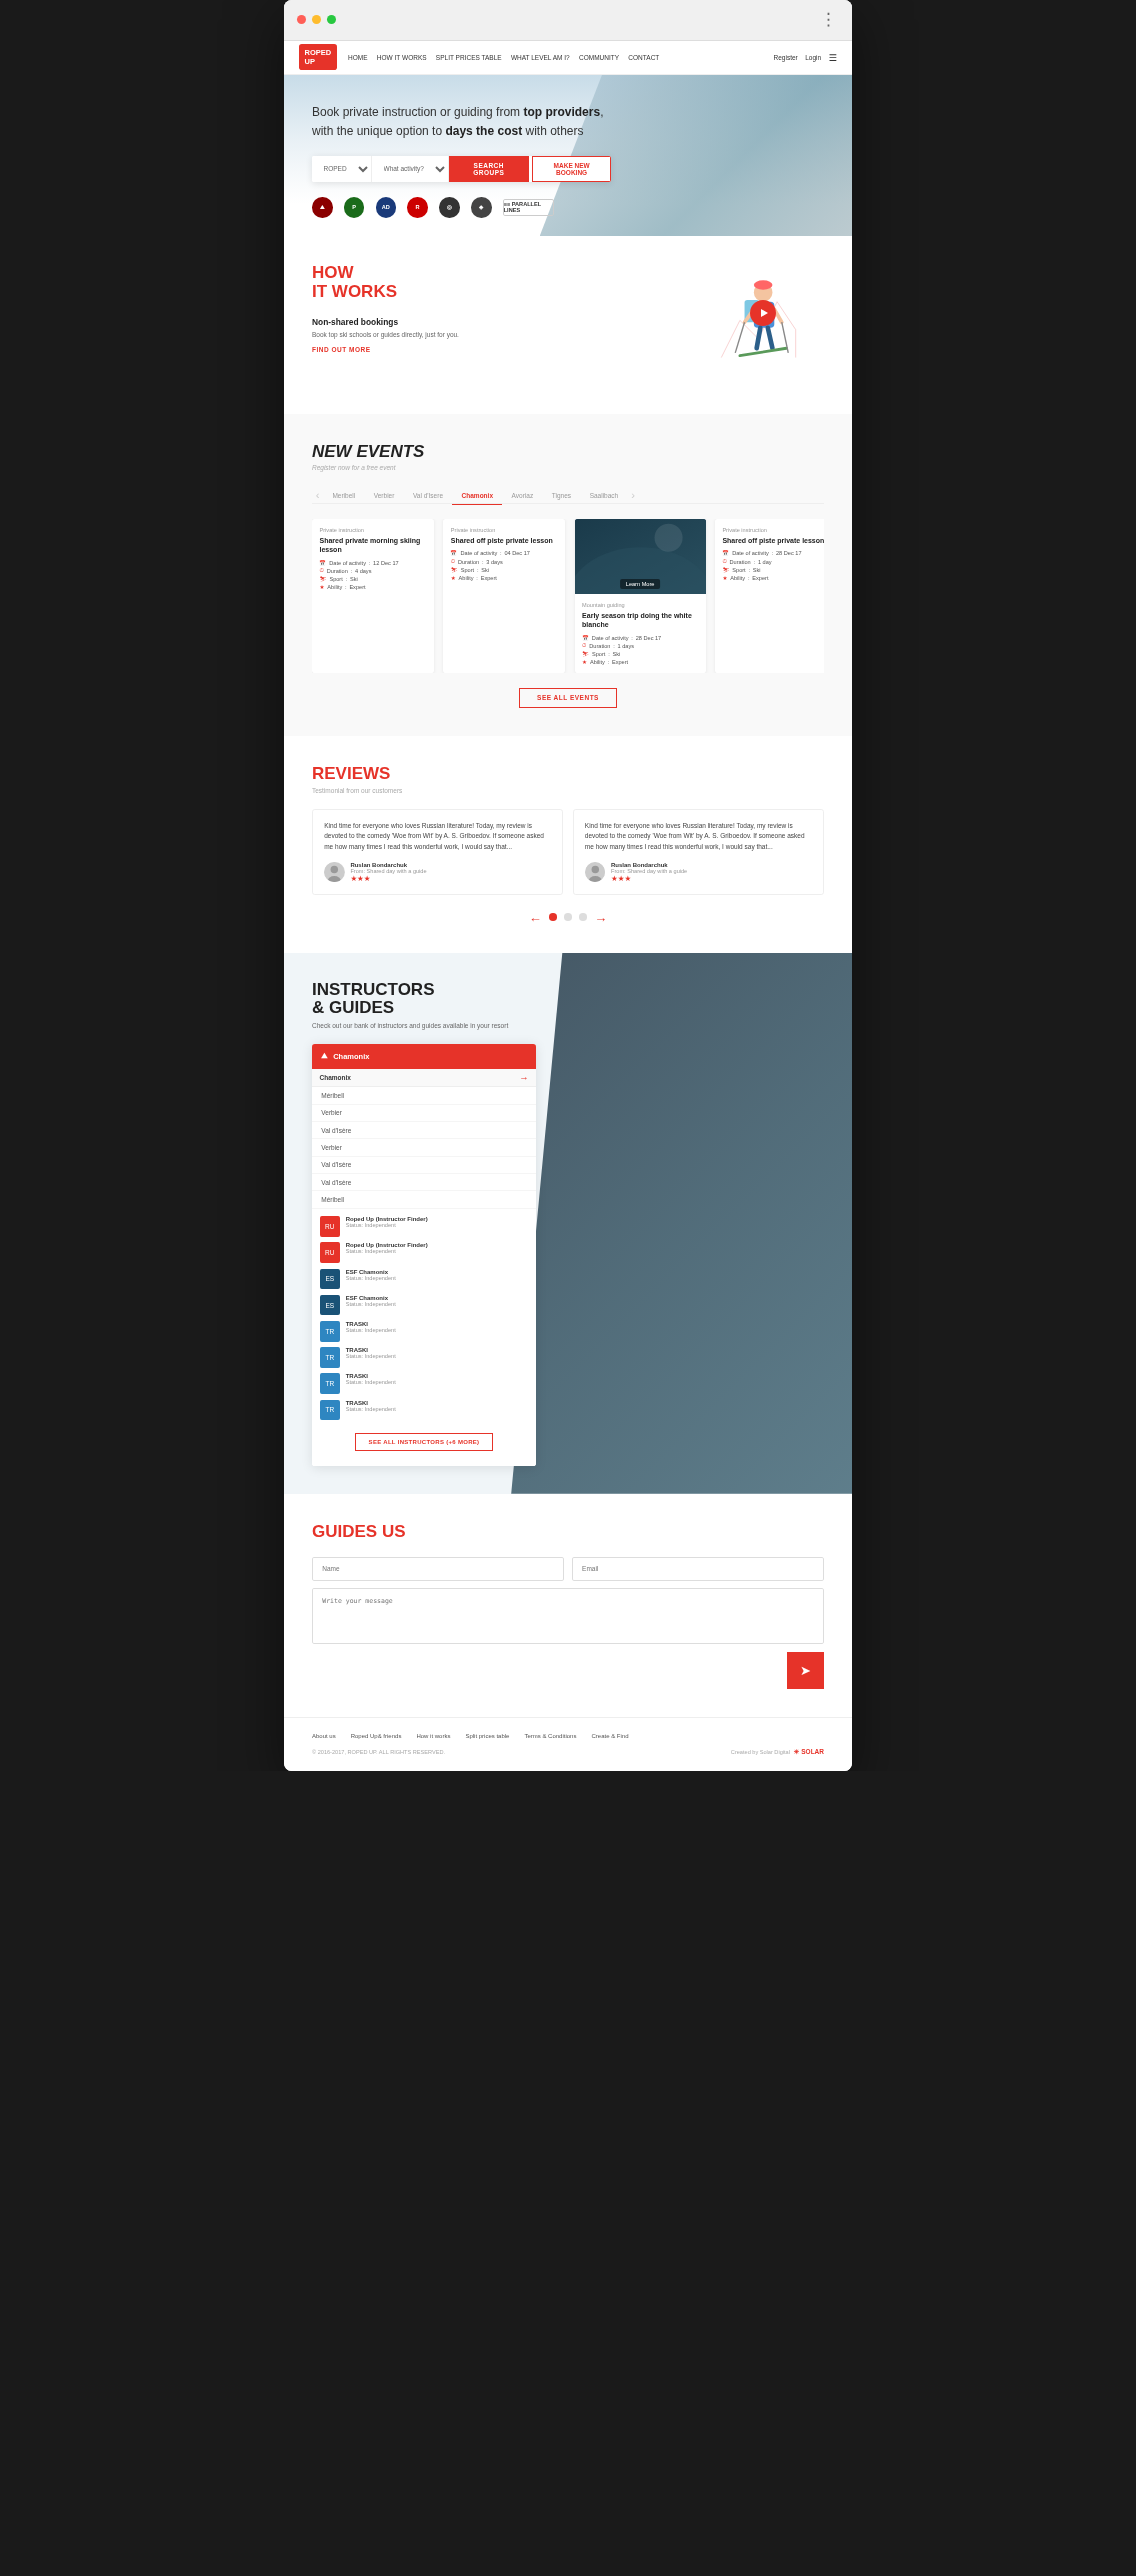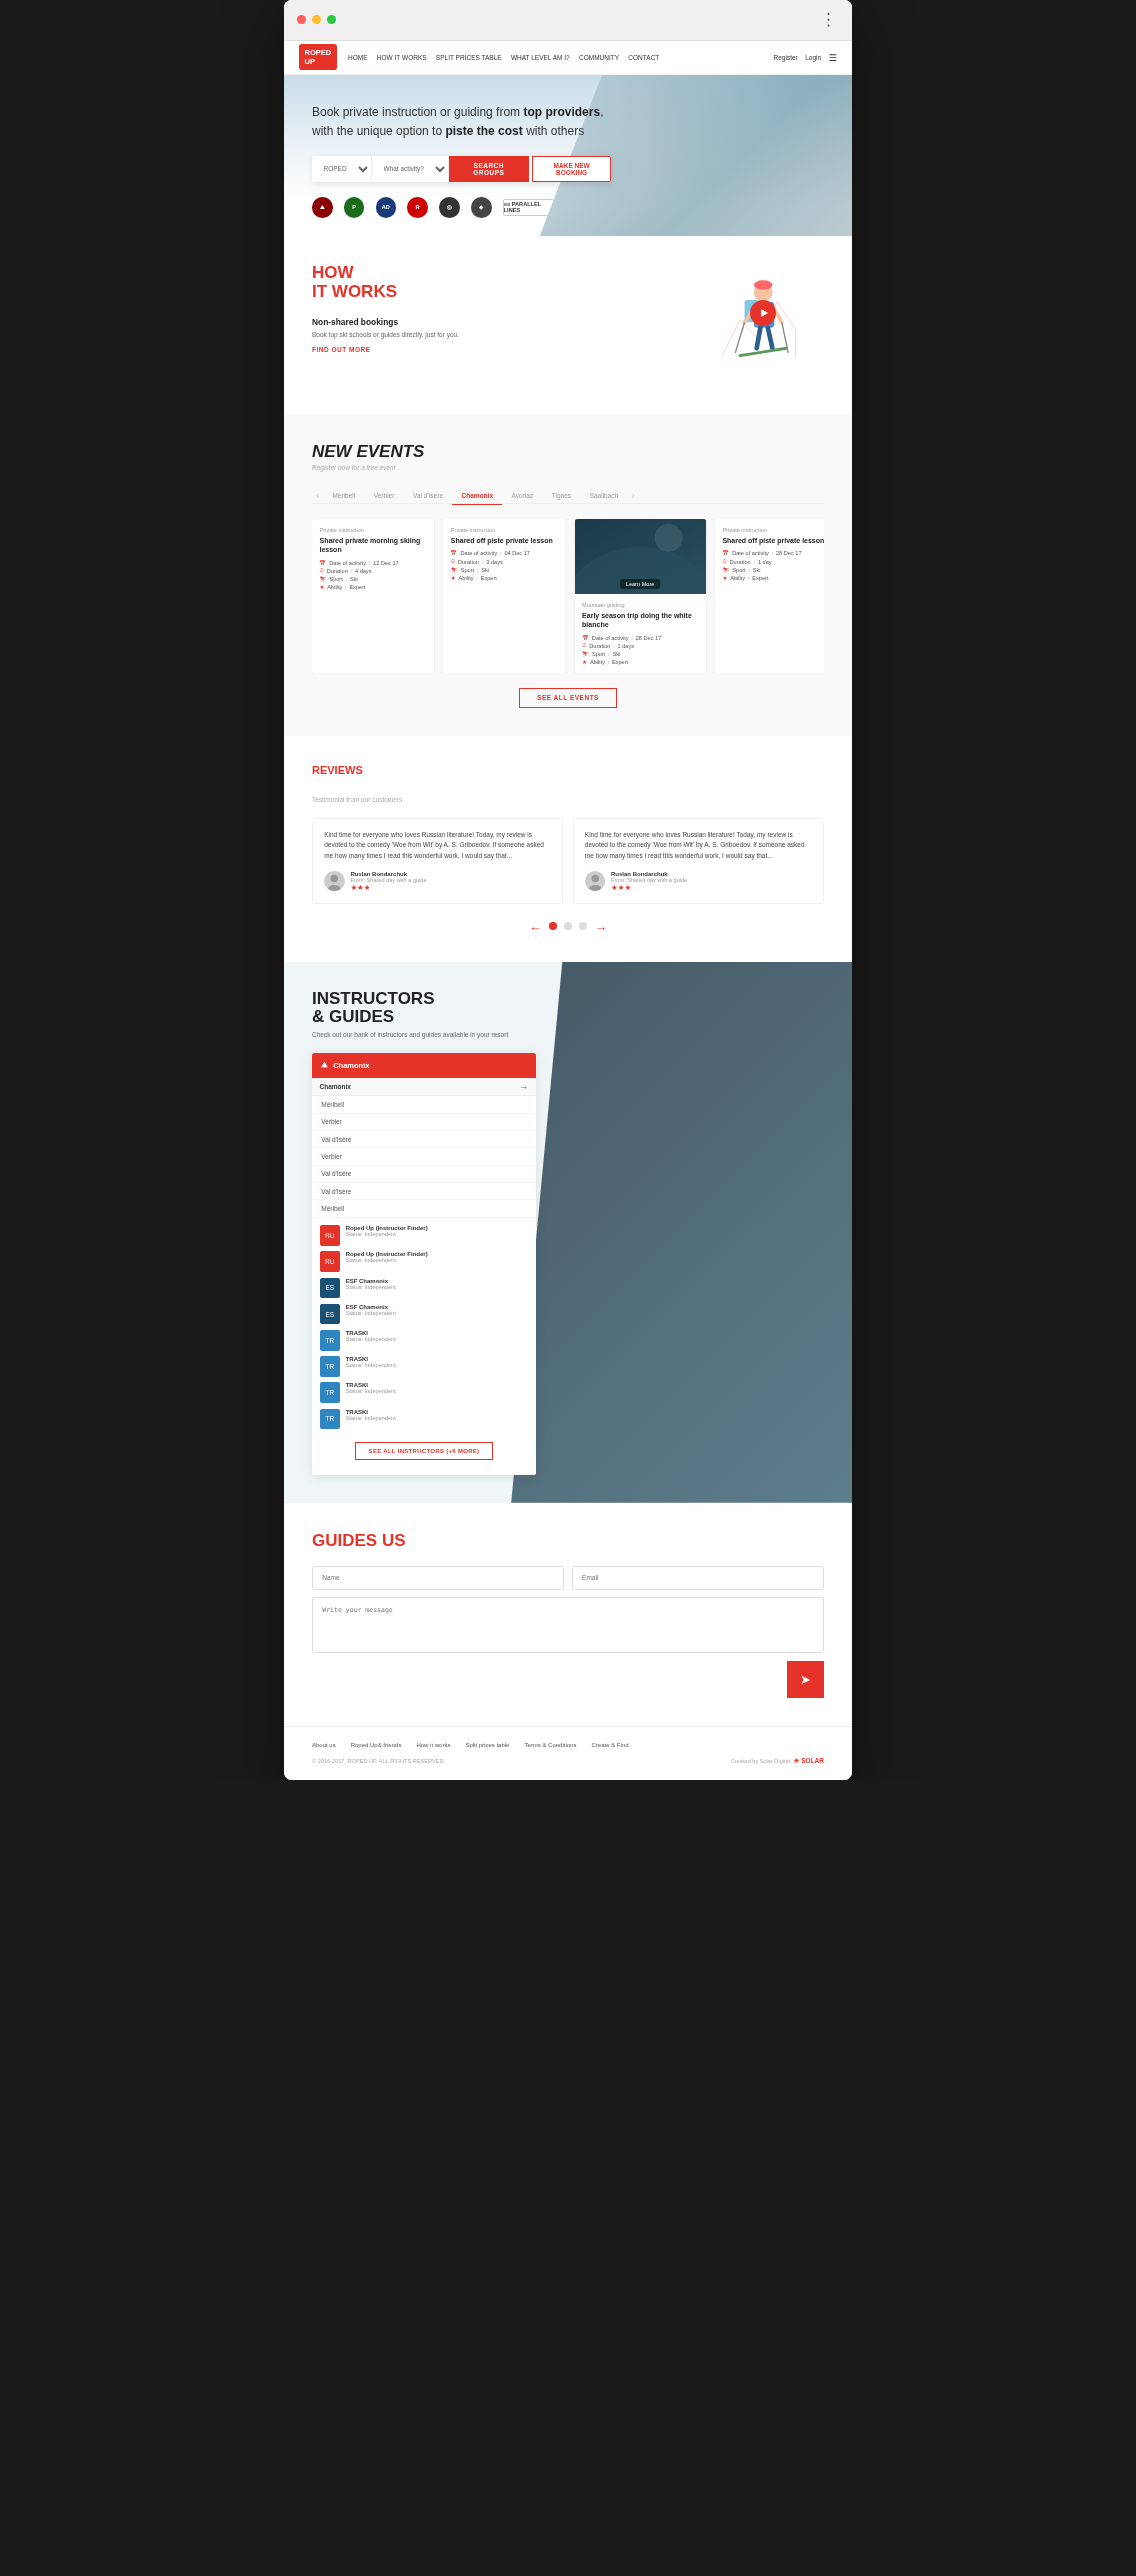--- a/index.html
+++ b/index.html
@@ -67,21 +67,21 @@
     .event-card-body { padding: 7.5px; }
     .event-type { font-size: 5.6px; color: #999; margin-bottom: 2.8px; }
     .event-name { font-size: 7px; font-weight: bold; color: #222; line-height: 1.3; margin-bottom: 5.6px; }
     .event-meta { display: flex; flex-direction: column; gap: 1.9px; }
     .event-meta-row { display: flex; align-items: center; gap: 2.8px; font-size: 5.6px; color: #555; }
     .see-all-btn { display: flex; justify-content: center; margin-top: 15px; }
     .see-all { border: 1.4px solid #e63329; color: #e63329; background: transparent; padding: 5.6px 17px; font-size: 6.5px; font-weight: bold; cursor: pointer; letter-spacing: 0.5px; }
 
     
     .reviews-section { padding: 28px 28px; }
-    .reviews-title { font-size: 11px; font-weight: 900; color: #e63329; margin-bottom: 20px; }
+    .reviews-title { font-size: 17px; font-weight: 900; color: #e63329; margin-bottom: 3px; }
     .reviews-sub { font-size: 6.5px; color: #aaa; margin-bottom: 15px; }
     .reviews-grid { display: flex; gap: 9.3px; overflow: hidden; }
     .review-card { flex: 1; background: #fff; border: 0.9px solid #eee; border-radius: 2.8px; padding: 11.2px; }
     .review-text { font-size: 6.5px; color: #444; line-height: 1.6; margin-bottom: 9.3px; }
     .review-footer { display: flex; align-items: center; gap: 5.6px; }
     .reviewer-avatar { width: 20.6px; height: 20.6px; border-radius: 50%; background: #ddd; overflow: hidden; display: flex; align-items: center; justify-content: center; font-size: 7.5px; }
     .reviewer-info { flex: 1; }
     .reviewer-name { font-size: 6px; font-weight: bold; color: #333; }
     .reviewer-source { font-size: 5.6px; color: #999; }
     .stars { color: #e63329; font-size: 7.5px; }
@@ -158,21 +158,21 @@
       <span>Login</span>
       <span class="nav-hamburger">☰</span>
     </div>
   </nav>
 
   <section class="hero">
     <div class="hero-bg"></div>
     <div class="hero-content">
       <p class="hero-title">
         Book private instruction or guiding from <strong>top providers</strong>,<br>
-        with the unique option to <strong>piste the cost</strong> with others
+        with the unique option to <strong>days the cost</strong> with others
       </p>
       <div class="search-bar">
         <select class="search-select">
           <option>ROPED</option>
         </select>
         <select class="search-select">
           <option>What activity?</option>
         </select>
         <button class="search-btn">SEARCH GROUPS</button>
         <button class="make-booking-btn">MAKE NEW BOOKING</button>

